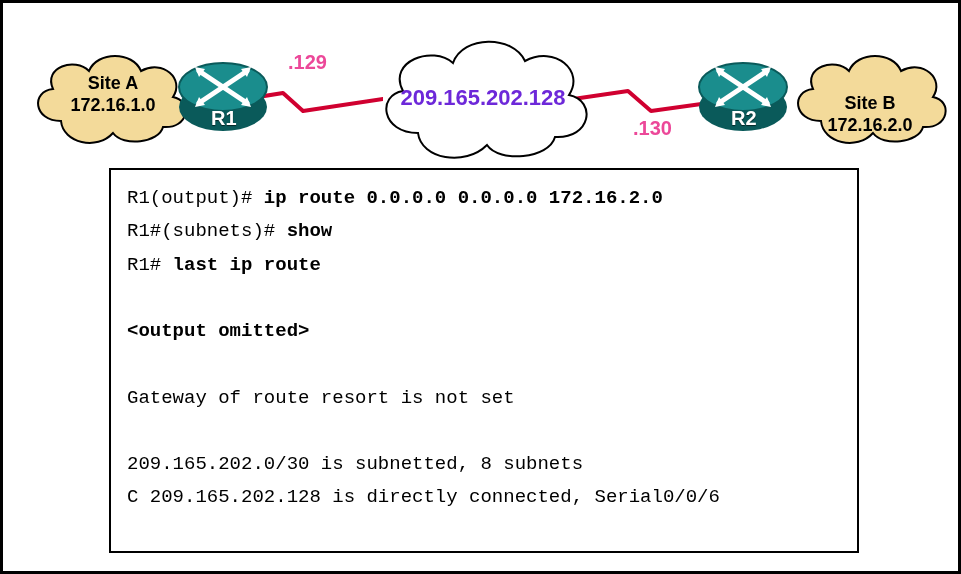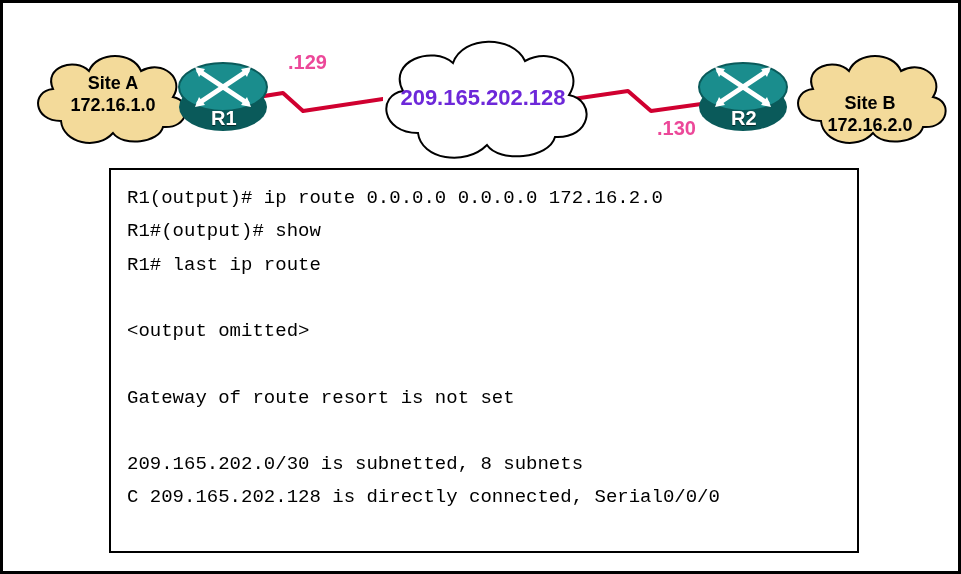--- a/index.html
+++ b/index.html
@@ -81,21 +81,21 @@
     background: #fff;
     box-sizing: border-box;
     padding: 12px 16px;
     font-family: "Courier New", Courier, monospace;
     font-size: 19px;
     line-height: 1.75;
     color: #000;
     white-space: pre;
     overflow: hidden;
   }
-  .terminal .bold { font-weight: normal; }
+  .terminal .bold { font-weight: bold; }
 </style>
 </head>
 <body>
 
 <div class="page">
 
   <div class="diagram">
 
     <svg class="serial-link" style="left:220px; top:70px;" width="150" height="40" viewBox="0 0 150 40">
       <polyline points="0,20 50,12 70,30 150,18" fill="none" stroke="#d00030" stroke-width="4" stroke-linejoin="round" stroke-linecap="round"></polyline>
@@ -136,21 +136,21 @@
     </div>
     <div class="ip-label" style="left:275px; top:40px;">.129</div>
 
     <div class="cloud" style="left:350px; top:10px;">
       <svg width="240" height="150" viewBox="0 0 240 150">
         <path d="M55,112 C18,112 14,74 40,70 C24,40 70,24 90,42 C100,14 150,14 162,40 C192,24 222,50 206,74 C234,80 228,118 192,116 C186,138 136,142 124,124 C102,146 58,138 55,112 Z" fill="#ffffff" stroke="#000" stroke-width="2"></path>
       </svg>
     </div>
     <div class="wan-ip" style="left:380px; top:74px; width:180px;">209.165.202.128</div>
 
-    <div class="ip-label" style="left:644px; top:106px;">.130</div>
+    <div class="ip-label" style="left:620px; top:106px;">.130</div>
 
     <div class="router" style="left:680px; top:40px;">
       <svg width="100" height="86" viewBox="0 0 100 86">
         <ellipse cx="50" cy="56" rx="44" ry="24" fill="#0a5a5a"></ellipse>
         <ellipse cx="50" cy="36" rx="44" ry="24" fill="#1a8d8d" stroke="#0a5a5a" stroke-width="2"></ellipse>
         <g stroke="#fff" stroke-width="5" stroke-linecap="round" fill="none">
           <line x1="50" y1="36" x2="26" y2="20"></line>
           <line x1="50" y1="36" x2="74" y2="20"></line>
           <line x1="50" y1="36" x2="26" y2="52"></line>
           <line x1="50" y1="36" x2="74" y2="52"></line>
@@ -171,25 +171,25 @@
       </svg>
     </div>
     <div class="cloud-label" style="left:802px; top:62px; width:110px;margin-top:20px;">
       <span>Site B</span><br>
       <span>172.16.2.0</span>
     </div>
 
   </div>
 
   <div class="terminal"><span>R1(output)# </span><span class="bold">ip route 0.0.0.0 0.0.0.0 172.16.2.0</span>
-<span>R1#(output)# </span><span class="bold">show</span>
+<span>R1#(subnets)# </span><span class="bold">show</span>
 <span>R1# </span><span class="bold">last ip route</span>
 
 <span class="bold">&lt;output omitted&gt;</span>
 
 <span>Gateway of route resort is not set</span>
 
 <span>209.165.202.0/30 is subnetted, 8 subnets</span>
-<span>C 209.165.202.128 is directly connected, Serial0/0/0</span>
+<span>C 209.165.202.128 is directly connected, Serial0/0/6</span>
 
 <span>R1#</span></div>
 
 </div>
 
 </body></html>

